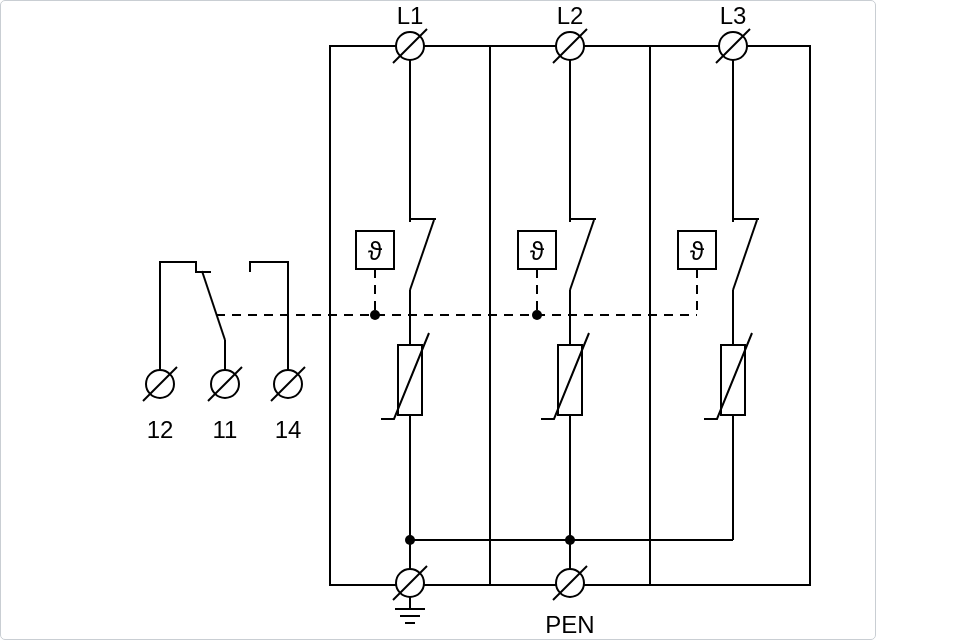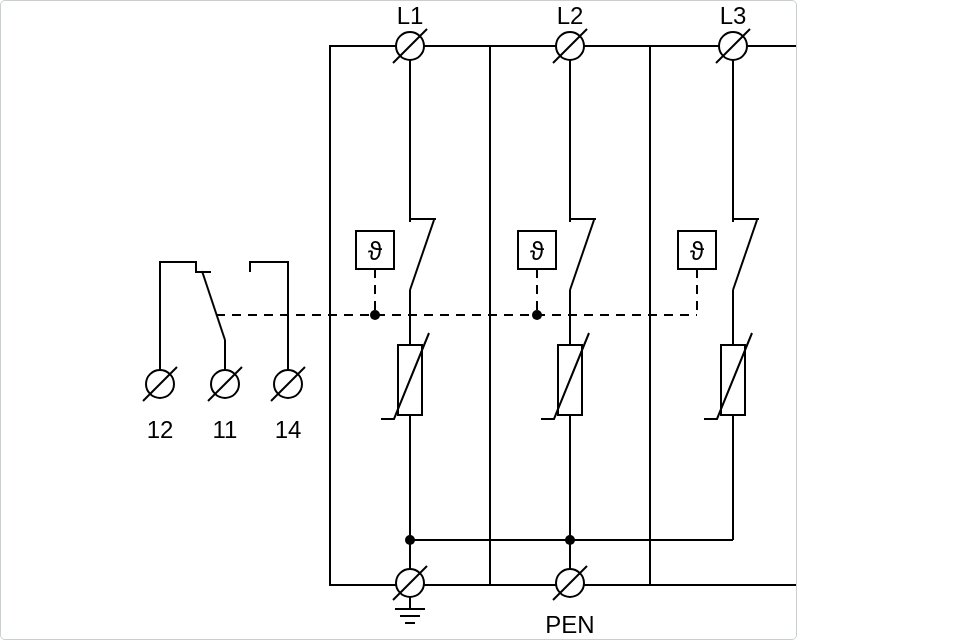--- a/index.html
+++ b/index.html
@@ -2,21 +2,21 @@
 <html><head>
 <meta charset="utf-8">
 <style>
   html, body {
     margin: 0;
     padding: 0;
     background: #ffffff;
   }
   .stage {
     position: relative;
-    width: 797px;
+    width: 876px;
     height: 640px;
     background: #ffffff;
     font-family: "Liberation Sans", "DejaVu Sans", sans-serif;
     overflow: hidden;
   }
   .frame {
     position: absolute;
     left: 0; top: 0; right: 0; bottom: 0;
     border: 1px solid #c9ced3;
     border-radius: 5px;

